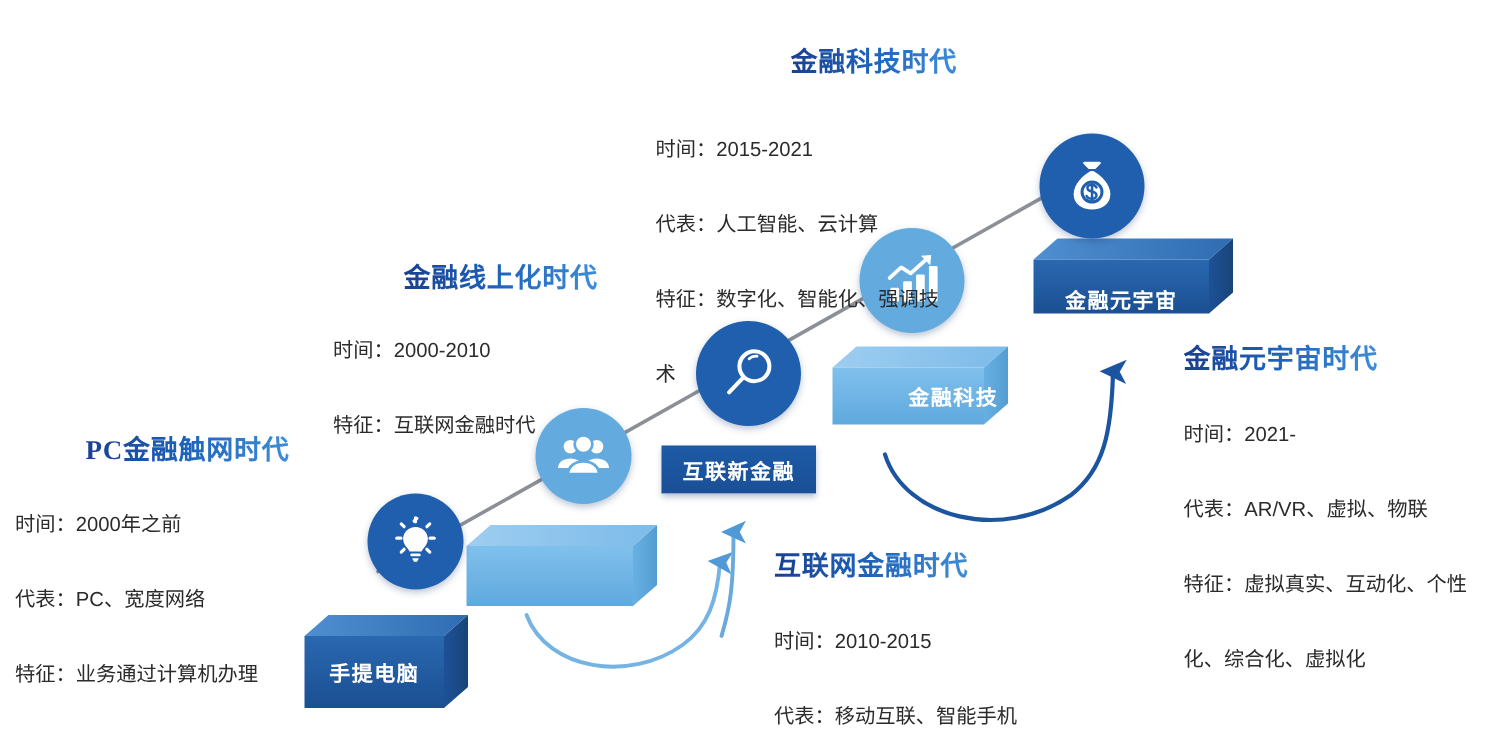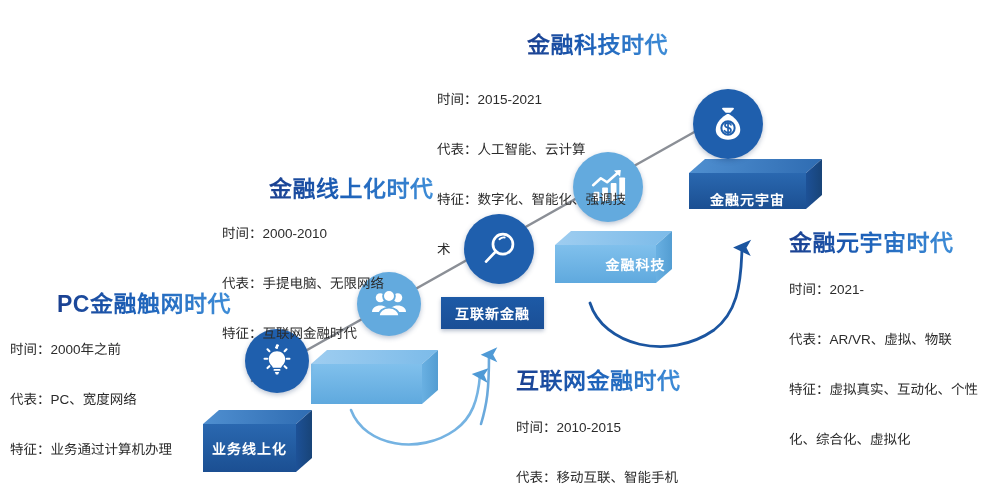--- a/index.html
+++ b/index.html
@@ -12,28 +12,29 @@
     position:relative;
   }
   #stage{position:relative;width:1000px;height:493px;overflow:hidden;}
 
   
   #vector-layer{position:absolute;left:0;top:0;width:1000px;height:493px;pointer-events:none;}
 
   
   .era-title{
     position:absolute;
-    font-size:23px;
+    font-size:18px;
     font-weight:bold;
     letter-spacing:0.5px;
     white-space:nowrap;
     background:linear-gradient(95deg,#1b3f8f 0%,#1c60b8 45%,#3f8ed8 100%);
     -webkit-background-clip:text;
     background-clip:text;
     color:transparent;
+    font-family:Liberation Serif, serif;
     -webkit-text-fill-color:transparent;
   }
 
   
   .era-body{
     position:absolute;
     font-size:13.5px;
     line-height:25px;
     color:#2b2b2b;
     white-space:pre-line;
@@ -144,21 +145,21 @@
       <polygon points="689,173 705,159 822,159 806,173" fill="url(#topDark)"></polygon>
       <polygon points="806,173 822,159 822,195 806,209" fill="url(#sideDark)"></polygon>
       <rect x="689" y="173" width="117" height="36" fill="url(#frontDark)"></rect>
     </g>
   </svg>
 
   <div class="slab slab-flat" style="left:441px;top:297px;width:103px;height:32px;">
     <div class="face" style="top:0;width:103px;height:32px;">互联新金融</div>
   </div>
 
-  <div class="cap" style="left:203px;top:424px;width:93px;height:48px;display:flex;align-items:center;justify-content:center;color:#fff;font-size:14px;font-weight:bold;letter-spacing:1px;">业务线上化</div>
+  <div class="cap" style="left:203px;top:424px;width:93px;height:48px;display:flex;align-items:center;justify-content:center;color:#fff;font-size:14px;font-weight:bold;letter-spacing:1px;">手提电脑</div>
 
 
   <div class="cap" style="left:555px;top:245px;width:101px;height:38px;display:flex;align-items:center;justify-content:center;color:#fff;font-size:14px;font-weight:bold;letter-spacing:1px;padding-left:30px;">金融科技</div>
 
   <div class="cap" style="left:689px;top:173px;width:117px;height:52px;display:flex;align-items:center;justify-content:center;color:#fff;font-size:14px;font-weight:bold;letter-spacing:1px;">金融元宇宙</div>
 
   <div class="icon-badge badge-dark" style="left:245px;top:329px;width:64px;height:64px;">
     <svg width="36" height="36" viewBox="0 0 48 48" aria-hidden="true">
       <g fill="#ffffff">
         <path d="M24 11c-6.1 0-11 4.7-11 10.5 0 3.9 2.1 6.5 3.8 8.5.9 1.1 1.6 2 1.8 2.9h10.8c.2-.9.9-1.8 1.8-2.9 1.7-2 3.8-4.6 3.8-8.5C35 15.7 30.1 11 24 11z"></path>
@@ -233,21 +234,20 @@
   <div class="era-title" style="left:57px;top:285px;">PC金融触网时代</div>
   <div class="era-body" style="left:10px;top:312px;width:210px;">
     <span class="ln">时间：2000年之前</span>
     <span class="ln">代表：PC、宽度网络</span>
     <span class="ln">特征：业务通过计算机办理</span>
   </div>
 
   <div class="era-title" style="left:269px;top:170px;">金融线上化时代</div>
   <div class="era-body" style="left:222px;top:196px;width:215px;">
     <span class="ln">时间：2000-2010</span>
-    <span class="ln">代表：手提电脑、无限网络</span>
     <span class="ln">特征：互联网金融时代</span>
   </div>
 
   <div class="era-title" style="left:527px;top:26px;">金融科技时代</div>
   <div class="era-body" style="left:437px;top:62px;width:240px;">
     <span class="ln">时间：2015-2021</span>
     <span class="ln">代表：人工智能、云计算</span>
     <span class="ln">特征：数字化、智能化、强调技</span>
     <span class="ln">术</span>
   </div>

